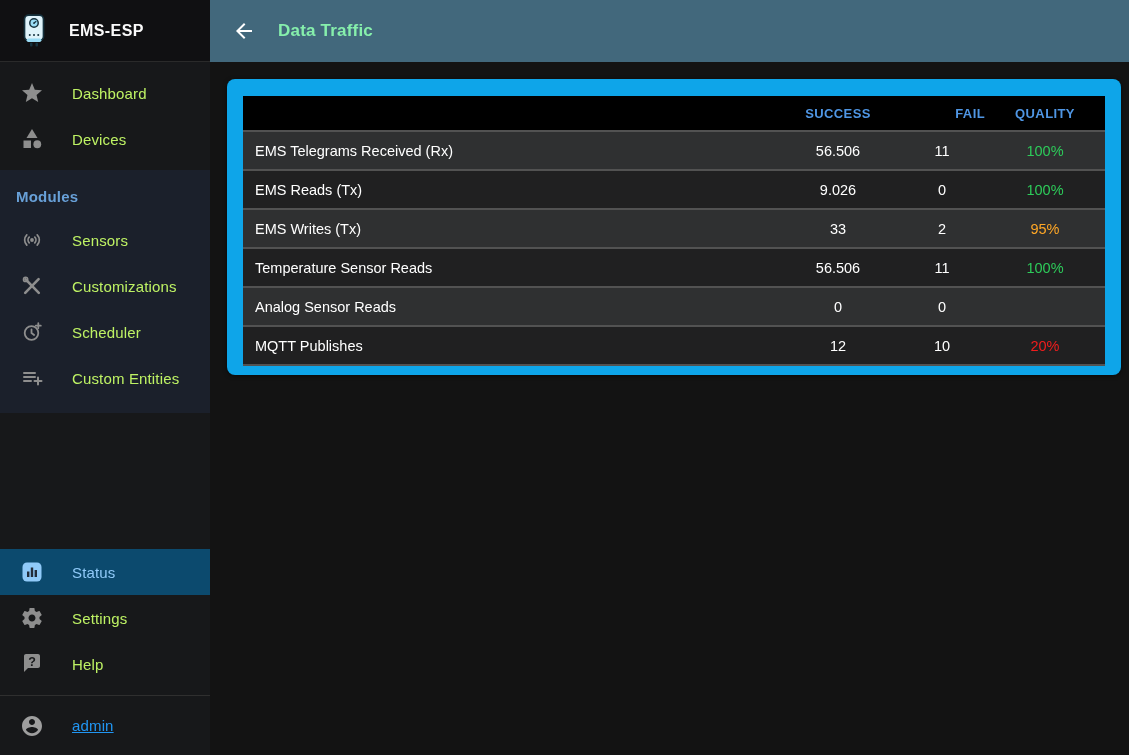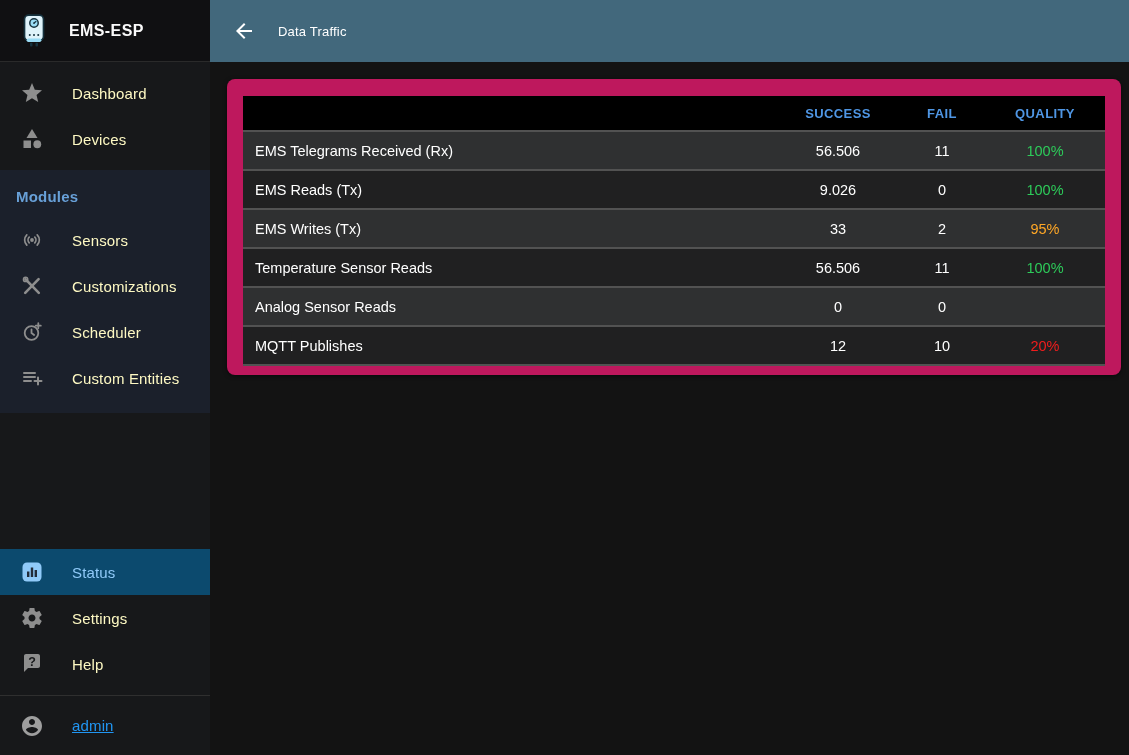--- a/index.html
+++ b/index.html
@@ -15,52 +15,52 @@
   .logo-row { height:62px; flex:0 0 62px; background:#101012; display:flex; align-items:center;
               padding-left:15px; gap:16px; border-bottom:1px solid #2a2a2a; }
   .logo-row svg { width:38px; height:38px; }
   .logo-title { font-size:16px; font-weight:700; letter-spacing:.4px; color:#fafafa; }
 
   .nav { padding:8px 0; }
   .nav-item { height:46px; display:flex; align-items:center; cursor:pointer; }
   .icon-box { width:24px; height:24px; flex:0 0 24px; margin-left:20px; margin-right:28px;
               color:#8e8e8e; display:flex; align-items:center; justify-content:center; }
   .icon-box svg { width:24px; height:24px; }
-  .nav-label { font-size:15px; font-weight:500; color:#fef9c3; letter-spacing:.15px; }
+  .nav-label { font-size:15px; font-weight:500; color:#bef264; letter-spacing:.15px; }
 
   .modules { background:#1b202b; padding:8px 0 12px; }
   .modules-header { padding:10px 16px 12px; font-size:15px; font-weight:700; color:#68a0d8; letter-spacing:.2px; }
 
   .spacer { flex:1 1 auto; }
 
   .nav-item.selected { background:#0c4a6e; }
   .nav-item.selected .nav-label { color:#90caf9; }
 
   .user-sec { border-top:1px solid #2f2f2f; }
   .user-row { height:59px; display:flex; align-items:center; cursor:pointer; }
   .user-row .nav-label { color:#2196f3;text-decoration:underline; }
 
   
   .main { flex:1 1 auto; display:flex; flex-direction:column; min-width:0; }
   .appbar { height:62px; flex:0 0 62px; background:#42687C; display:flex; align-items:center;
             padding:0 16px 0 22px; gap:22px; }
   .back-btn { width:24px; height:24px; color:#fff; cursor:pointer; display:flex; align-items:center; }
   .back-btn svg { width:24px; height:24px; }
-  .appbar-title { font-size:13px; font-weight:400; color:#ffffff; letter-spacing:.2px; }
+  .appbar-title { font-size:17px; font-weight:700; color:#86efac; letter-spacing:.2px; }
 
   .content { flex:1 1 auto; background:#131313; padding:17px 8px 0 17px; }
-  .card { background:#be185d; border-radius:8px; padding:17px 16px 9px;
+  .card { background:#0ea5e9; border-radius:8px; padding:17px 16px 9px;
           box-shadow:0 1px 4px rgba(0,0,0,.55); }
 
   table { width:100%; border-collapse:collapse; table-layout:fixed; }
   thead th { background:#000; height:35px; font-size:13px; font-weight:700;
              color:#4f96e4; letter-spacing:.4px; }
   th.col-label { text-align:left; width:auto; }
   th.col-success { width:122px; text-align:center; }
-  th.col-fail { width:86px; text-align:center; }
+  th.col-fail { width:86px; text-align:right; }
   th.col-quality { width:120px; text-align:center; }
   tbody { border-bottom:2px solid #525252; }
   tbody tr { border-top:2px solid #525252; }
   tbody tr:nth-child(odd)  { background:#2f3031; }
   tbody tr:nth-child(even) { background:#202021; }
   td { height:39px; font-size:14.5px; color:#fff;margin-left:8px; }
   td.cell-label { text-align:left; padding-left:12px; }
   td.cell-num { text-align:center; }
 </style>
 </head>

